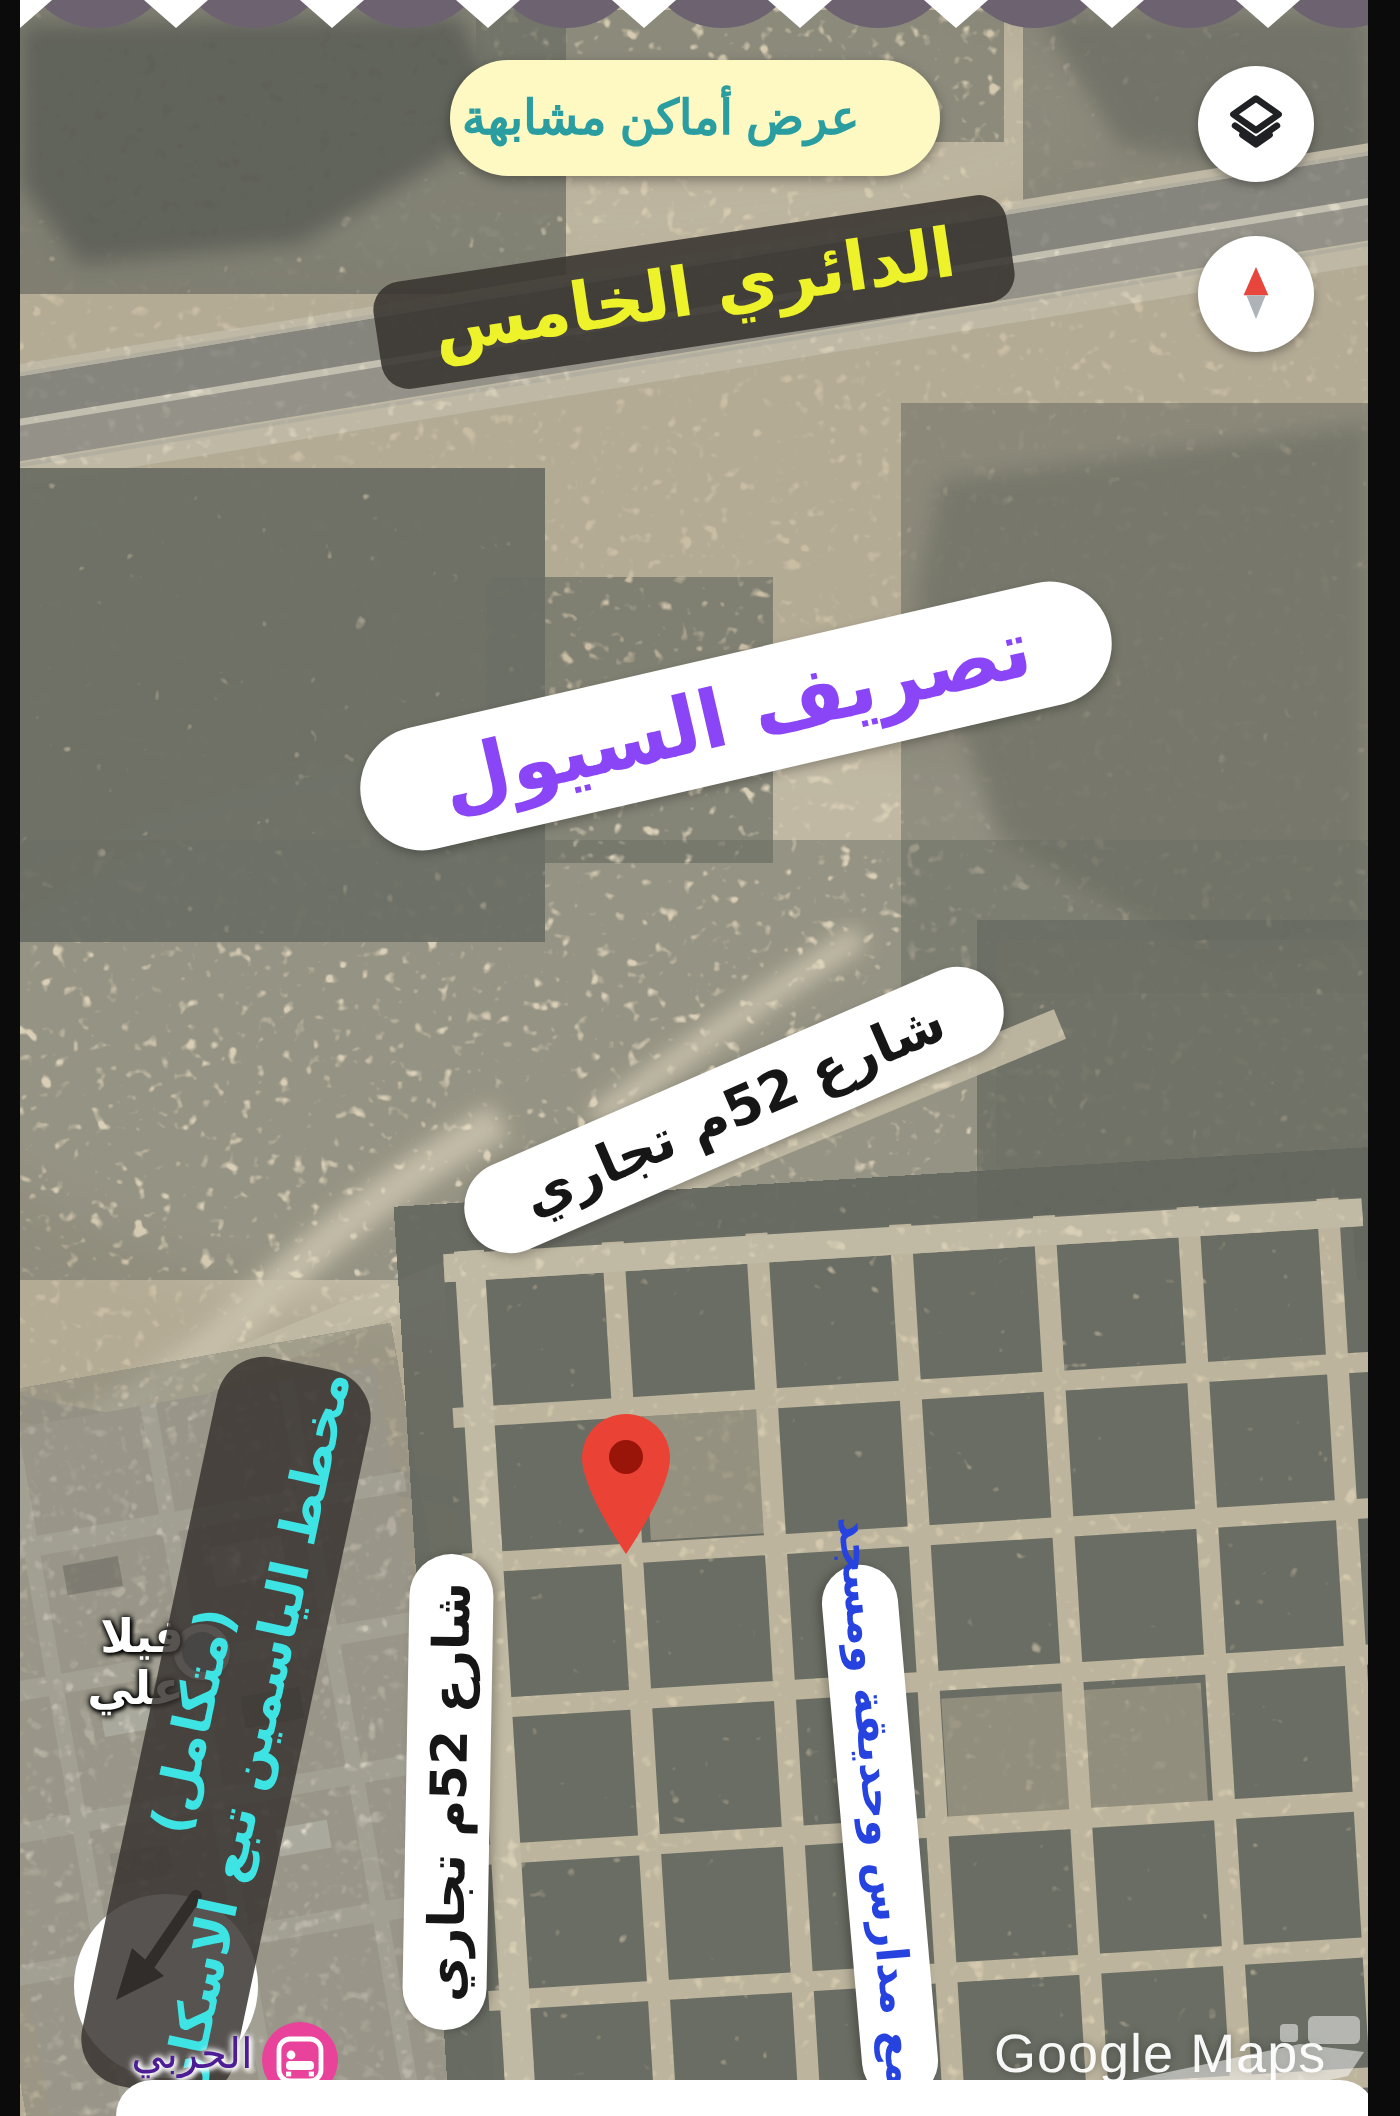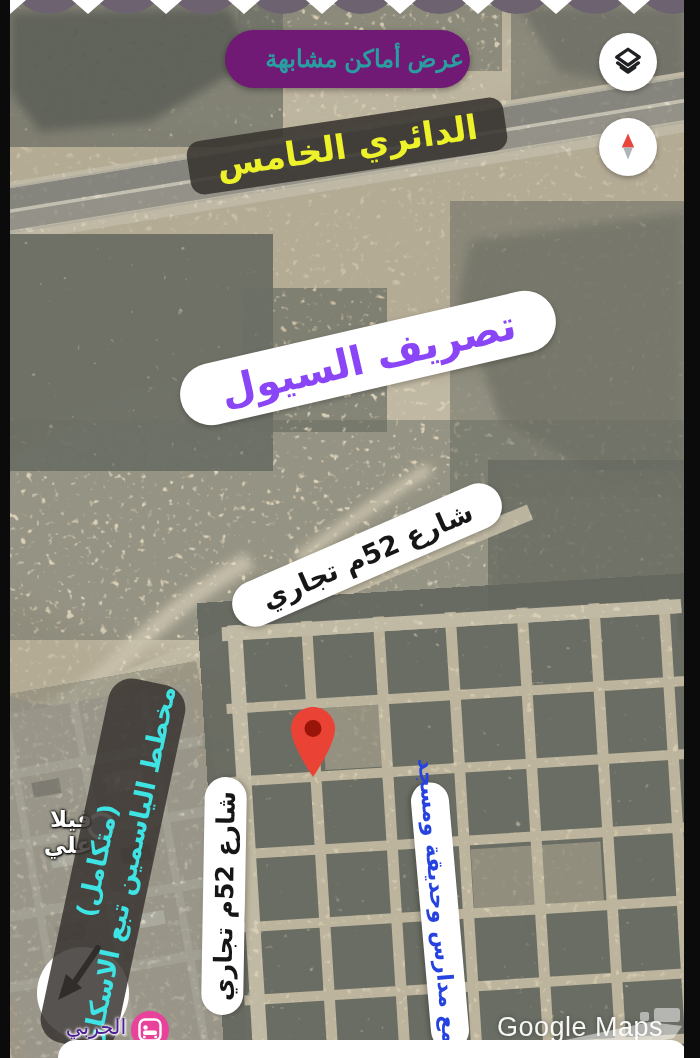--- a/index.html
+++ b/index.html
@@ -6,22 +6,22 @@
   .screen{position:relative;width:700px;height:1058px;overflow:hidden;background:#c9bda4;
           font-family:"DejaVu Sans",sans-serif;}
   .abs{position:absolute;}
   
   .bar{position:absolute;top:0;height:1058px;background:#0b0b0b;z-index:40;}
   .bar-left{left:0;width:10px;}
   .bar-right{left:684px;width:16px;}
   
   .scallop{position:absolute;left:10px;top:0;width:674px;height:16px;z-index:35;}
   
-  .pill{position:absolute;left:225px;top:30px;width:245px;height:58px;background:#701a75;
-        border:none;border-radius:29px;display:flex;align-items:center;justify-content:flex-end;
+  .pill{position:absolute;left:225px;top:30px;width:245px;height:58px;background:#fef9c3;
+        border:none;border-radius:29px;display:flex;align-items:center;justify-content:flex-start;
         box-shadow:0 2px 6px rgba(0,0,0,.35);z-index:30;cursor:pointer;}
   .pill span{color:#2a9da0;font-size:24px;font-weight:bold;}
   
   .circle-btn{position:absolute;width:58px;height:58px;border-radius:50%;background:#fff;
         display:flex;align-items:center;justify-content:center;
         box-shadow:0 2px 5px rgba(0,0,0,.3);z-index:30;cursor:pointer;}
   .btn-layers{left:599px;top:33px;}
   .btn-compass{left:599px;top:118px;}
   
   .band{position:absolute;display:flex;align-items:center;justify-content:center;

